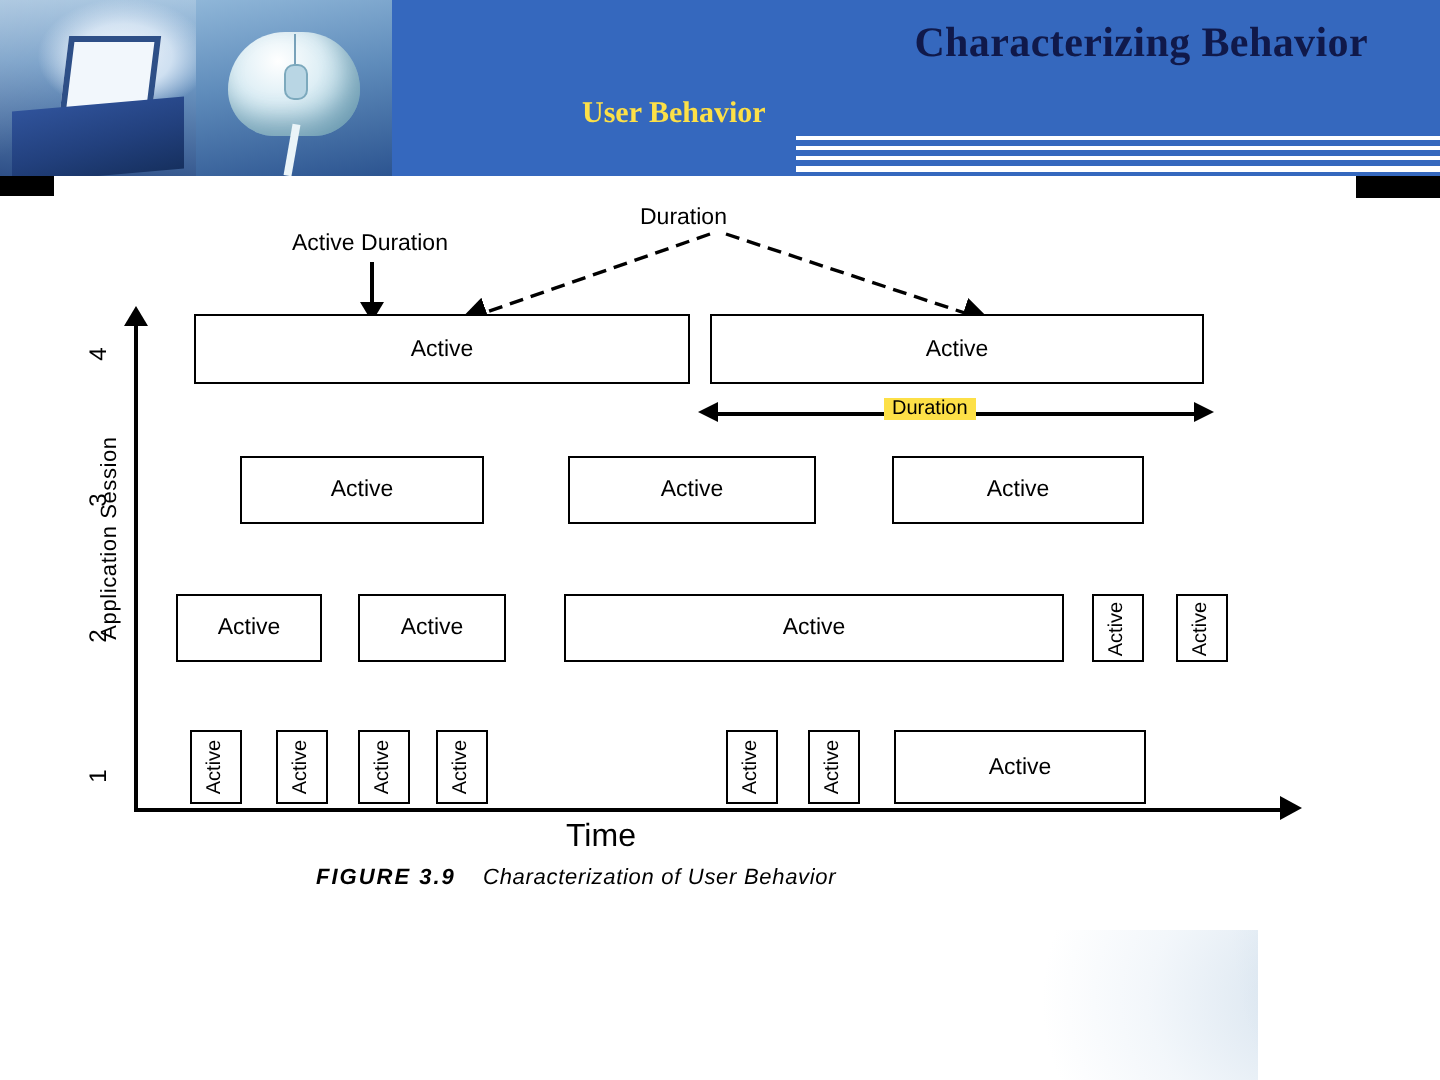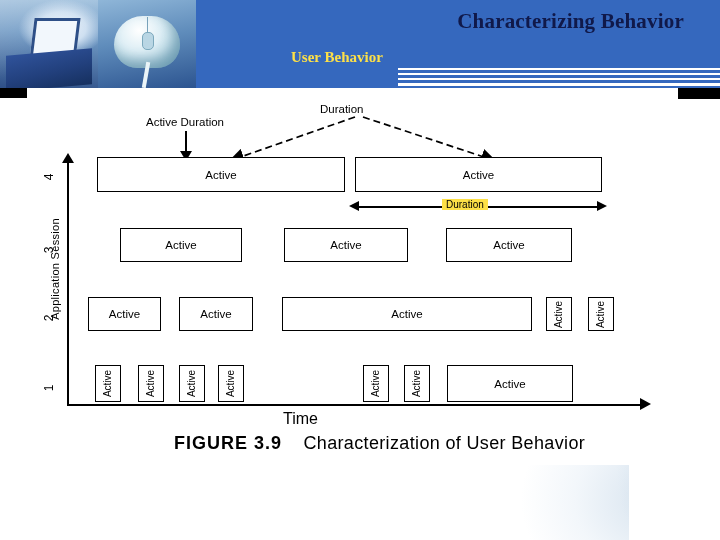--- a/index.html
+++ b/index.html
@@ -105,21 +105,21 @@
   #y-axis-label{
     left:-32px;top:165px;width:120px;text-align:center;
     font-size:11px;letter-spacing:.3px;
     transform:rotate(-90deg);transform-origin:50% 50%;
   }
   .y-tick{
     font-size:12px;width:20px;text-align:center;
     transform:rotate(-90deg);transform-origin:50% 50%;
   }
   #x-axis-label{left:256px;top:312px;font-size:16px;}
-  #caption{left:147px;top:335px;font-size:18px;letter-spacing:.35px;}
+  #caption{left:131px;top:335px;font-size:11px;letter-spacing:.35px;font-style:italic;}
   #caption b{font-weight:bold;letter-spacing:1px;}
 
   
   .box{
     position:absolute;border:1.6px solid #000;background:#fff;box-sizing:border-box;
     font-family:"Liberation Sans",sans-serif;font-size:11.5px;color:#000;
     display:flex;align-items:center;justify-content:center;
   }
   .box.vert span{transform:rotate(-90deg);white-space:nowrap;font-size:10px;}
 

